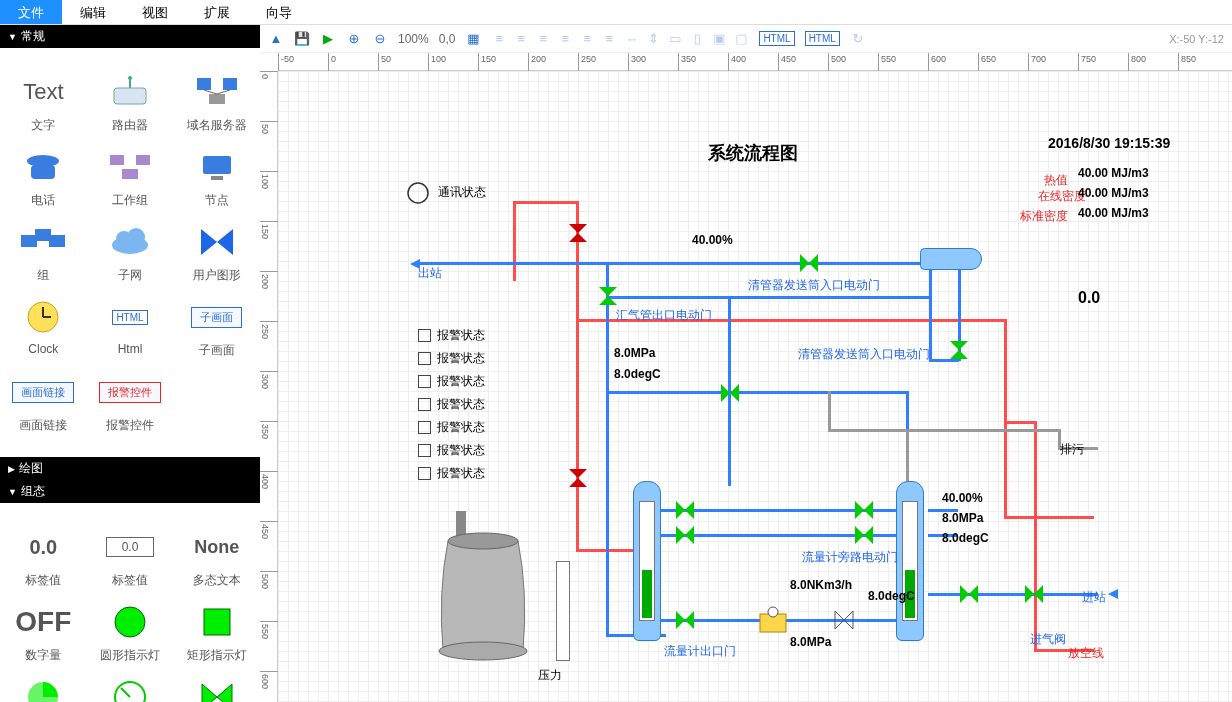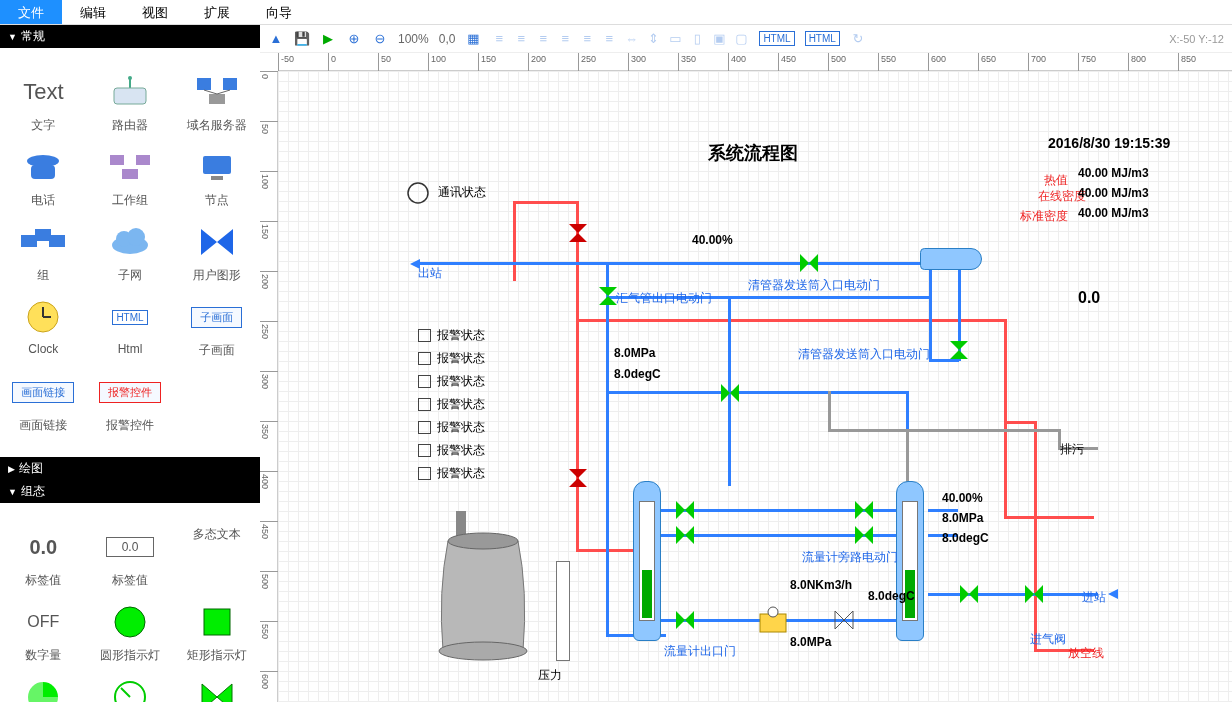--- a/index.html
+++ b/index.html
@@ -207,24 +207,25 @@
         <div class="ico" style="font-size:20px;font-weight:bold;">0.0</div>
         <div>标签值</div>
       </div>
     <div class="cell">
         <div class="ico">
           <span class="fakeinput">0.0</span>
         </div>
         <div>标签值</div>
       </div>
     <div class="cell">
+        <div class="ico" style="font-size:18px;font-weight:bold;">None</div>
         <div>多态文本</div>
       </div>
     <div class="cell">
-        <div class="ico" style="font-size:16px;font-weight:normal;">OFF</div>
+        <div class="ico" style="font-size:28px;font-weight:bold;">OFF</div>
         <div>数字量</div>
       </div>
     <div class="cell">
         <div class="ico">
           <svg width="34" height="34">
             <circle cx="17" cy="17" r="15" fill="#0e0" stroke="#060"></circle>
           </svg>
         </div>
         <div>圆形指示灯</div>
       </div>
@@ -486,21 +487,21 @@
         <rect x="2" y="8" width="26" height="18" fill="#ffd54a" stroke="#a80"></rect>
         <circle cx="15" cy="6" r="5" fill="#fff" stroke="#555"></circle>
       </svg>
 
     <div class="txt bold" style="left:414px;top:162px">40.00%</div>
     <div class="txt blue" style="left:140px;top:194px">出站</div>
     <svg style="position:absolute;left:130px;top:186px" width="14" height="14">
         <path d="M12 2 L2 7 L12 12 Z" fill="#2f7fff"></path>
       </svg>
     <div class="txt blue" style="left:470px;top:206px">清管器发送筒入口电动门</div>
-    <div class="txt blue" style="left:338px;top:219px">汇气管出口电动门</div>
+    <div class="txt blue" style="left:338px;top:236px">汇气管出口电动门</div>
     <div class="txt blue" style="left:520px;top:275px">清管器发送筒入口电动门</div>
     <div class="txt bold" style="left:336px;top:275px">8.0MPa</div>
     <div class="txt bold" style="left:336px;top:296px">8.0degC</div>
     <div class="txt bold" style="left:800px;top:218px;font-size:16px">0.0</div>
     <div class="txt" style="left:782px;top:370px">排污</div>
 
     <div class="txt bold" style="left:664px;top:420px">40.00%</div>
     <div class="txt bold" style="left:664px;top:440px">8.0MPa</div>
     <div class="txt bold" style="left:664px;top:460px">8.0degC</div>
 

